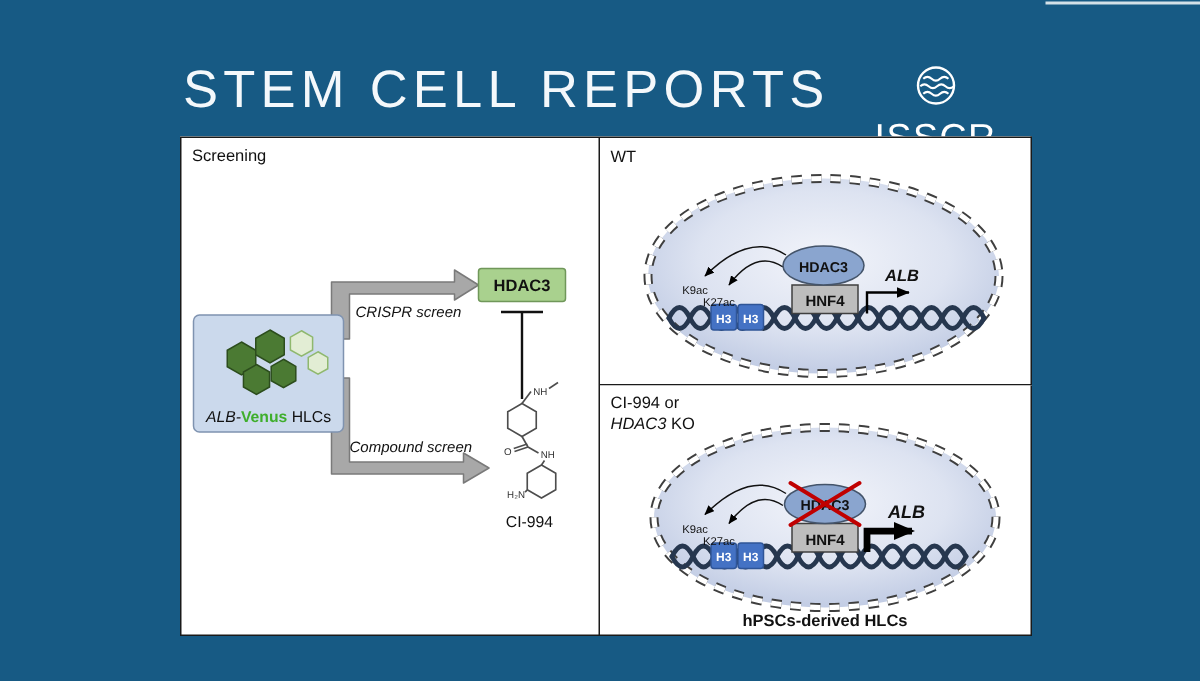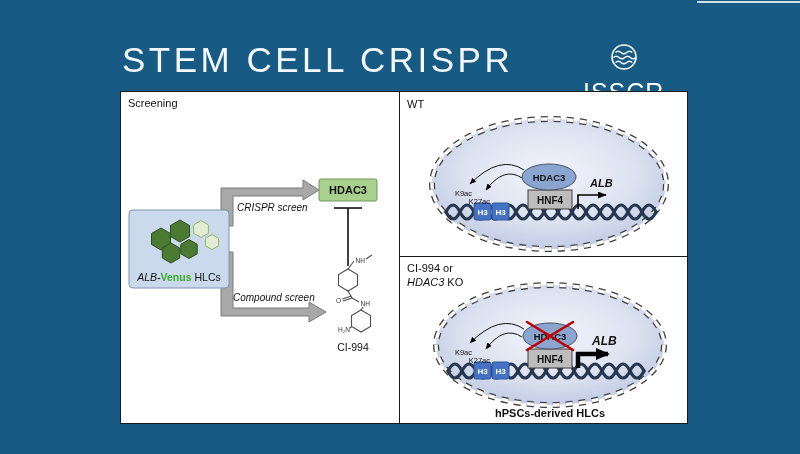--- a/index.html
+++ b/index.html
@@ -39,21 +39,21 @@
   .tbar{stroke:#111;stroke-width:1.6;}
   .arc{stroke:#111;stroke-width:1;fill:none;}
 </style>
 </head>
 <body>
 
 <div class="page">
   <div class="top-right-line"></div>
 
   <header>
-    <h1>STEM CELL CRISPR</h1>
+    <h1>STEM CELL REPORTS</h1>
     <div class="logo">
       <svg width="28" height="28" viewBox="0 0 28 28">
         <circle cx="14" cy="14" r="12" fill="none" stroke="#fff" stroke-width="1.6"></circle>
         <path d="M 5.5 9.5 q 2.8 -2.6 5.6 0 t 5.6 0 t 5.6 0" fill="none" stroke="#fff" stroke-width="1.4"></path>
         <path d="M 3.5 14.5 q 2.8 -2.6 5.6 0 t 5.6 0 t 5.6 0 t 5.6 0" fill="none" stroke="#fff" stroke-width="1.4"></path>
         <path d="M 5.5 19.5 q 2.8 -2.6 5.6 0 t 5.6 0 t 5.6 0" fill="none" stroke="#fff" stroke-width="1.4"></path>
       </svg>
       <span>ISSCR</span>
     </div>
   </header>

